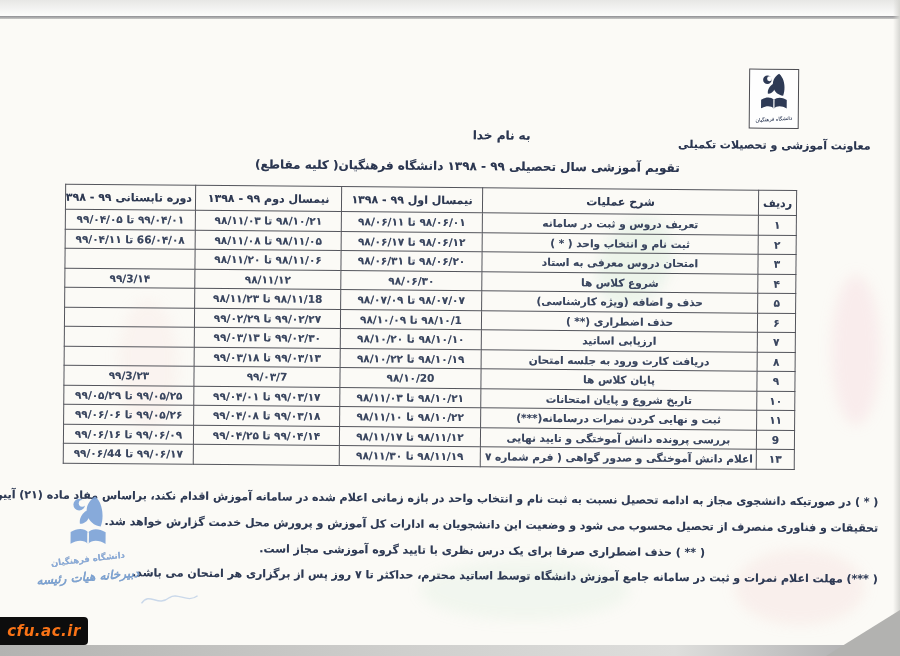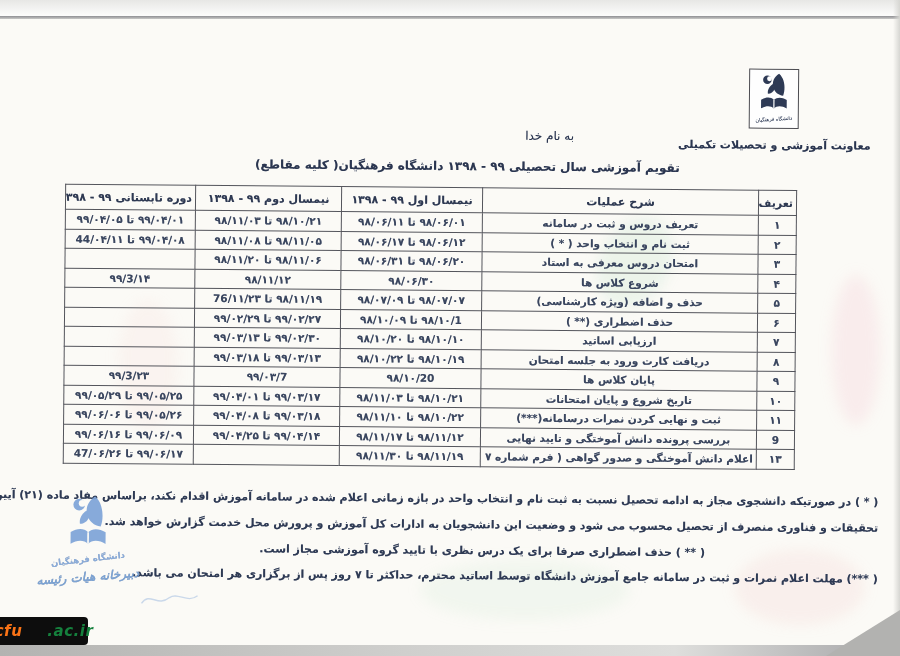--- a/index.html
+++ b/index.html
@@ -28,21 +28,21 @@
   
   .sheet{position:absolute;inset:0;transform:rotate(.5deg);transform-origin:450px 320px;color:#33405a;}
   .sheet *{text-shadow:0 0 .6px rgba(56,68,100,.45);}
 
   
   .uni-logo{position:absolute;left:747px;top:66px;width:50px;height:60px;border:1.5px solid #4d4d52;background:#fefefe;text-align:center;padding-top:2px;box-sizing:border-box;}
   .uni-logo svg{display:block;margin:0 auto;}
   .logo-caption{font-size:5px;line-height:6px;color:#2e3a55;direction:rtl;transform:rotate(-4deg);white-space:nowrap;}
 
   .dept{position:absolute;right:31px;top:136px;font-size:11px;font-weight:bold;color:#2b3650;direction:rtl;white-space:nowrap;}
-  .bismillah{position:absolute;left:500px;top:128px;transform:translateX(-50%);font-size:12px;font-weight:normal;color:#2b3650;direction:rtl;white-space:nowrap;margin-left:48px;}
+  .bismillah{position:absolute;left:500px;top:128px;transform:translateX(-50%);font-size:12px;font-weight:bold;color:#2b3650;direction:rtl;white-space:nowrap;}
   .doc-title{position:absolute;left:466px;top:159px;transform:translateX(-50%);font-size:12px;font-weight:bold;color:#2b3650;direction:rtl;white-space:nowrap;}
 
   
   table.cal{position:absolute;left:64px;top:187px;width:731px;border-collapse:collapse;direction:rtl;table-layout:fixed;}
   .cal th,.cal td{border:1px solid #54555c;text-align:center;vertical-align:middle;padding:0 3px;overflow:hidden;white-space:nowrap;}
   .cal th{height:24px;font-size:11px;font-weight:bold;color:#2e3952;}
   .cal td{height:18.5px;font-size:10.5px;font-weight:bold;color:#3a465f;}
   .cal td.dates{letter-spacing:1px;}
 
   
@@ -55,21 +55,21 @@
   
   .stamp{position:absolute;left:30px;top:497px;width:120px;text-align:center;color:#7ea4d8;}
   .stamp svg{display:block;margin:0 auto;opacity:.92;}
   .stamp-uni{font-size:8.5px;font-weight:bold;direction:rtl;transform:rotate(-7deg);color:#7ea4d8;opacity:.9;white-space:nowrap;}
   .stamp-sec{font-size:12px;font-weight:bold;font-style:italic;direction:rtl;transform:rotate(-5deg);margin-top:6px;color:#6f9ad0;opacity:.9;letter-spacing:1px;white-space:nowrap;}
   .scribble{position:absolute;left:142px;top:592px;opacity:.45;}
 
   
   .watermark{position:absolute;left:0;top:617px;width:88px;height:28px;background:#0d0d0d;border-radius:0 4px 4px 0;display:flex;align-items:center;justify-content:center;font-style:italic;font-weight:bold;font-size:15px;letter-spacing:.5px;}
   .wm-bold{color:#f97316;}
-  .wm-suffix{color:#15803d;padding-left:25px;}
+  .wm-suffix{color:#f97316;}
 </style>
 </head>
 <body>
 
 <div class="scan">
 
   <div class="tint tint1"></div>
   <div class="tint tint2"></div>
   <div class="tint tint3"></div>
   <div class="tint tint4"></div>
@@ -98,61 +98,61 @@
     <table class="cal">
       <colgroup>
         <col style="width:38px">
           <col style="width:276px">
           <col style="width:141px">
           <col style="width:146px">
           <col style="width:130px">
       </colgroup>
       <thead>
         <tr>
-          <th>تعریف</th>
+          <th>ردیف</th>
           <th>شرح عملیات</th>
           <th>نیمسال اول ۹۹ - ۱۳۹۸</th>
           <th>نیمسال دوم ۹۹ - ۱۳۹۸</th>
           <th>دوره تابستانی ۹۹ - ۱۳۹۸</th>
         </tr>
       </thead>
       <tbody>
         <tr>
           <td>۱</td>
           <td>تعریف دروس و ثبت در سامانه</td>
           <td class="dates">۹۸/۰۶/۰۱ تا ۹۸/۰۶/۱۱</td>
           <td class="dates">۹۸/۱۰/۲۱ تا ۹۸/۱۱/۰۳</td>
           <td class="dates">۹۹/۰۴/۰۱ تا ۹۹/۰۴/۰۵</td>
         </tr>
         <tr>
           <td>۲</td>
           <td>ثبت نام و انتخاب واحد ( * )</td>
           <td class="dates">۹۸/۰۶/۱۲ تا ۹۸/۰۶/۱۷</td>
           <td class="dates">۹۸/۱۱/۰۵ تا ۹۸/۱۱/۰۸</td>
-          <td class="dates">۹۹/۰۴/۰۸ تا 44/۰۴/۱۱</td>
+          <td class="dates">66/۰۴/۰۸ تا ۹۹/۰۴/۱۱</td>
         </tr>
         <tr>
           <td>۳</td>
           <td>امتحان دروس معرفی به استاد</td>
           <td class="dates">۹۸/۰۶/۲۰ تا ۹۸/۰۶/۳۱</td>
           <td class="dates">۹۸/۱۱/۰۶ تا ۹۸/۱۱/۲۰</td>
           <td class="dates"></td>
         </tr>
         <tr>
           <td>۴</td>
           <td>شروع کلاس ها</td>
           <td class="dates">۹۸/۰۶/۳۰</td>
           <td class="dates">۹۸/۱۱/۱۲</td>
           <td class="dates">۹۹/3/۱۴</td>
         </tr>
         <tr>
           <td>۵</td>
           <td>حذف و اضافه (ویژه کارشناسی)</td>
           <td class="dates">۹۸/۰۷/۰۷ تا ۹۸/۰۷/۰۹</td>
-          <td class="dates">۹۸/۱۱/۱۹ تا 76/۱۱/۲۳</td>
+          <td class="dates">۹۸/۱۱/18 تا ۹۸/۱۱/۲۳</td>
           <td class="dates"></td>
         </tr>
         <tr>
           <td>۶</td>
           <td>حذف اضطراری (** )</td>
           <td class="dates">۹۸/۱۰/1 تا ۹۸/۱۰/۰۹</td>
           <td class="dates">۹۹/۰۲/۲۷ تا ۹۹/۰۲/۲۹</td>
           <td class="dates"></td>
         </tr>
         <tr>
@@ -195,21 +195,21 @@
           <td>بررسی پرونده دانش آموختگی و تایید نهایی</td>
           <td class="dates">۹۸/۱۱/۱۲ تا ۹۸/۱۱/۱۷</td>
           <td class="dates">۹۹/۰۴/۱۴ تا ۹۹/۰۴/۲۵</td>
           <td class="dates">۹۹/۰۶/۰۹ تا ۹۹/۰۶/۱۶</td>
         </tr>
         <tr>
           <td>۱۳</td>
           <td>اعلام دانش آموختگی و صدور گواهی ( فرم شماره ۷ )</td>
           <td class="dates">۹۸/۱۱/۱۹ تا ۹۸/۱۱/۳۰</td>
           <td class="dates"></td>
-          <td class="dates">۹۹/۰۶/۱۷ تا 47/۰۶/۲۶</td>
+          <td class="dates">۹۹/۰۶/۱۷ تا ۹۹/۰۶/44</td>
         </tr>
       </tbody>
     </table>
 
     <div class="fn fn1">( * ) در صورتیکه دانشجوی مجاز به ادامه تحصیل نسبت به ثبت نام و انتخاب واحد در بازه زمانی اعلام شده در سامانه آموزش اقدام نکند، براساس مفاد ماده (۲۱) آیین نامه آموزشی وزارت علوم</div>
     <div class="fn fn2">تحقیقات و فناوری منصرف از تحصیل محسوب می شود و وضعیت این دانشجویان به ادارات کل آموزش و پرورش محل خدمت گزارش خواهد شد.</div>
     <div class="fn fn3">( ** ) حذف اضطراری صرفا برای یک درس نظری با تایید گروه آموزشی مجاز است.</div>
     <div class="fn fn4">( ***) مهلت اعلام نمرات و ثبت در سامانه جامع آموزش دانشگاه توسط اساتید محترم، حداکثر تا ۷ روز پس از برگزاری هر امتحان می باشد.</div>
 
     <div class="stamp">

